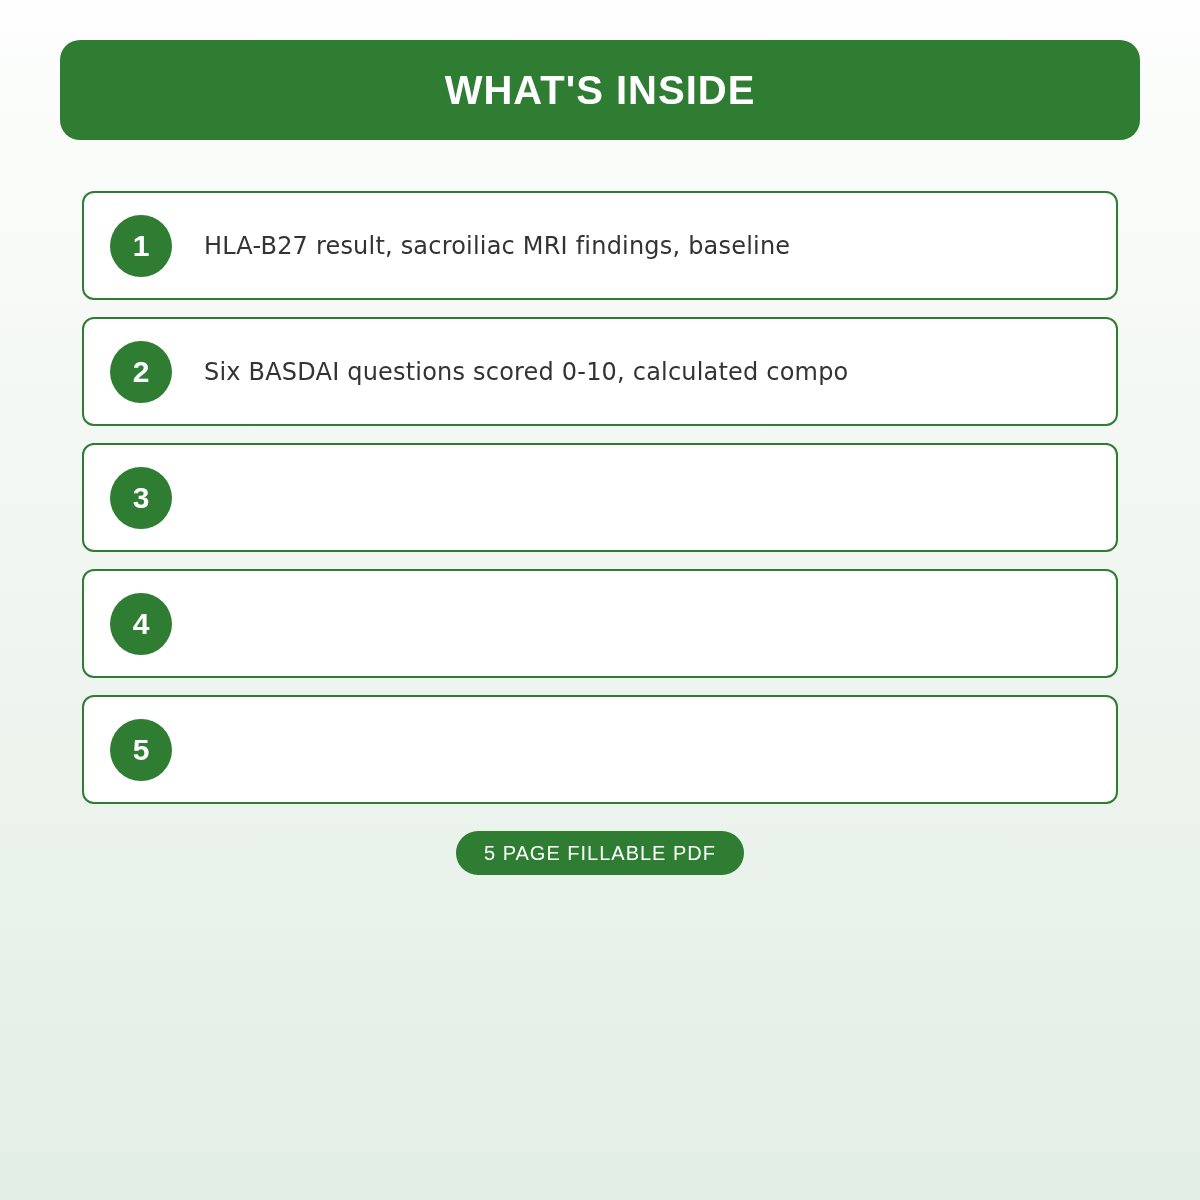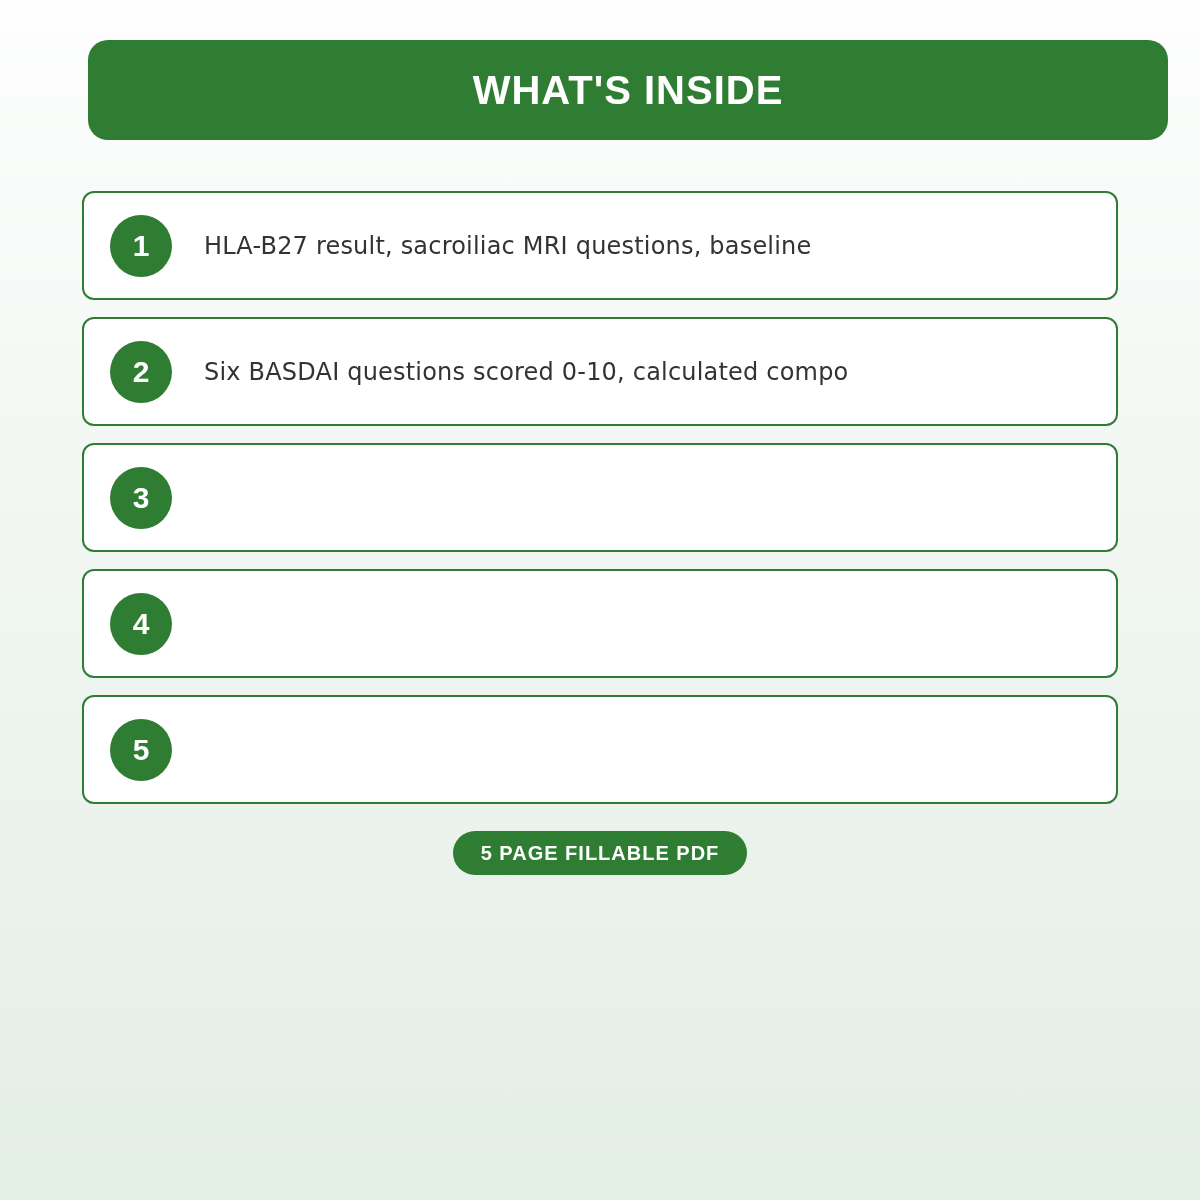--- a/index.html
+++ b/index.html
@@ -19,21 +19,20 @@
     position: absolute;
     left: 60px;
     top: 40px;
     width: 1080px;
     height: 100px;
     background: #2e7d32;
     border-radius: 20px;
     display: flex;
     align-items: center;
     justify-content: center;
-    margin-left: 28px;
   }
 
   .page-title {
     color: #ffffff;
     font-family: "Liberation Sans", "DejaVu Sans", sans-serif;
     font-size: 40px;
     font-weight: 800;
     letter-spacing: 1px;
   }
 
@@ -92,36 +91,36 @@
     height: 44px;
     padding: 0 28px;
     background: #2e7d32;
     border-radius: 22px;
     display: flex;
     align-items: center;
     justify-content: center;
     color: #ffffff;
     font-family: "Liberation Sans", "DejaVu Sans", sans-serif;
     font-size: 20px;
-    font-weight: 700;
+    font-weight: 400;
     letter-spacing: 1px;
   }
 </style>
 </head>
 <body>
 
 <div class="header-banner">
   <div class="page-title">WHAT'S INSIDE</div>
 </div>
 
 <div class="items-list">
 
   <div class="list-item">
     <div class="number-badge">1</div>
-    <div class="item-text">HLA-B27 result, sacroiliac MRI questions, baseline</div>
+    <div class="item-text">HLA-B27 result, sacroiliac MRI findings, baseline</div>
   </div>
 
   <div class="list-item">
     <div class="number-badge">2</div>
     <div class="item-text">Six BASDAI questions scored 0-10, calculated compo</div>
   </div>
 
   <div class="list-item">
     <div class="number-badge">3</div>
   </div>

